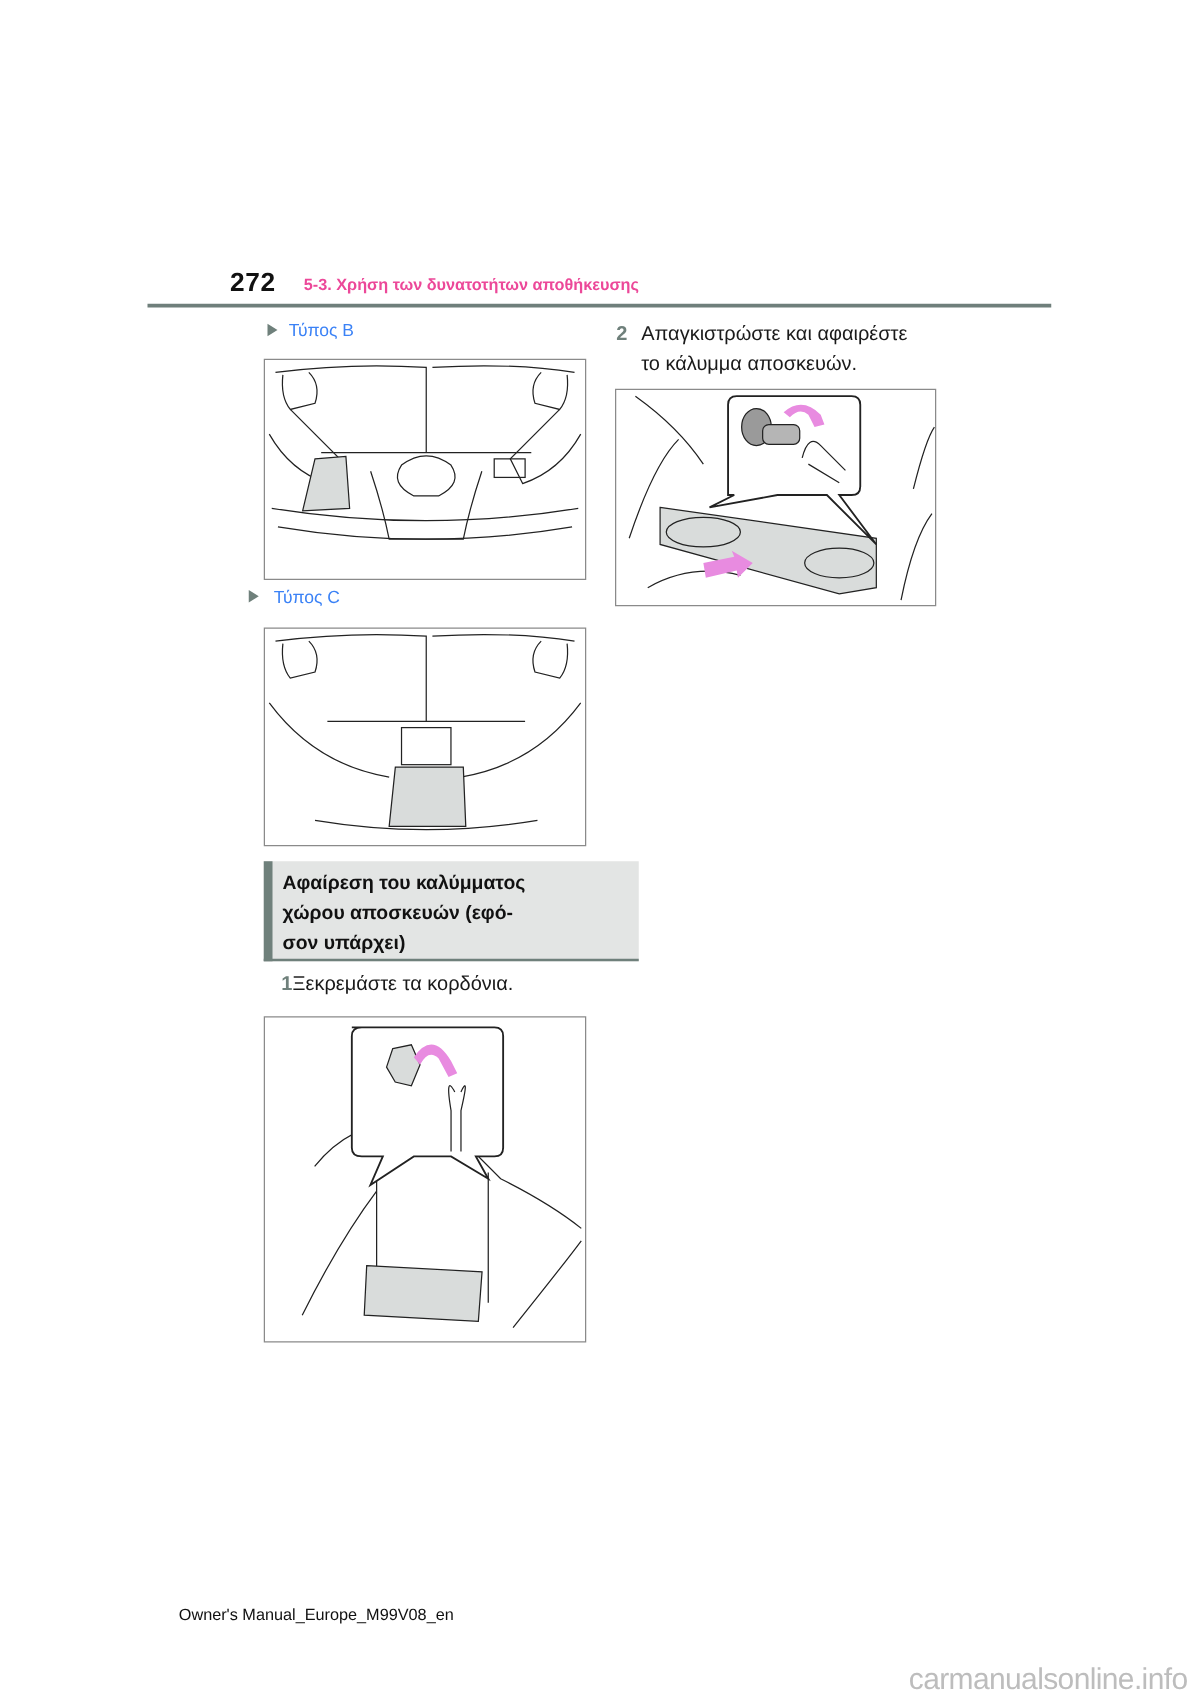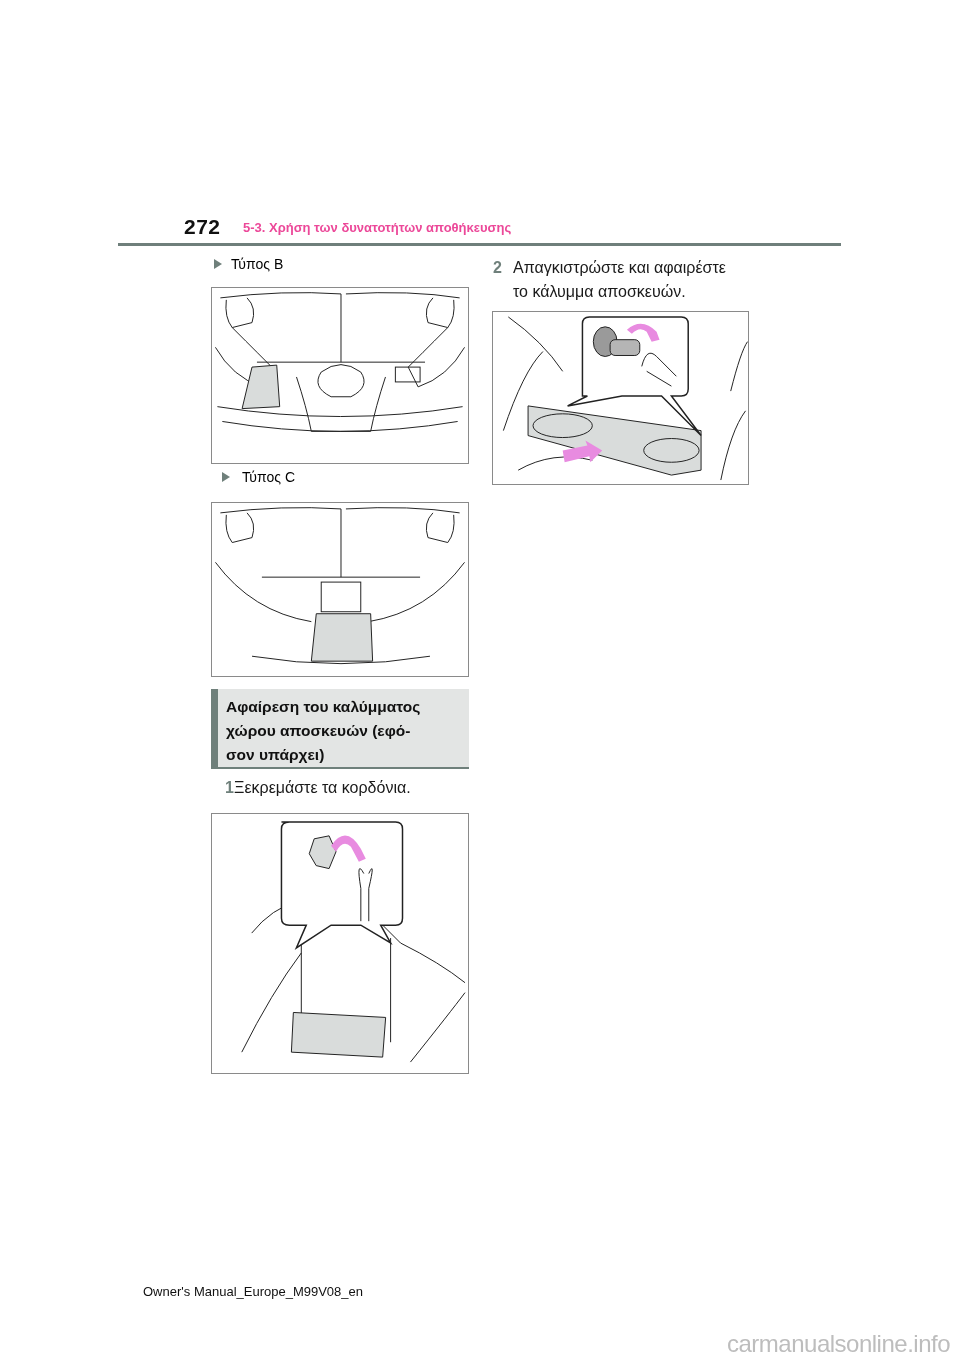--- a/index.html
+++ b/index.html
@@ -14,37 +14,37 @@
     .section-title {
       position: absolute; left: 243px; top: 220px;
       font-size: 13px; font-weight: bold; color: #ec4899;
     }
     .header-rule {
       position: absolute; left: 118px; top: 243px; width: 723px; height: 3px;
       background: #6f7f7b;
     }
     .bullet-row {
       position: absolute; display: flex; align-items: center; gap: 9px;
-      font-size: 14px; color: #000000;
+      font-size: 14px; color: #3b82f6;
     }
     .tri {
       width: 0; height: 0; border-top: 5px solid transparent; border-bottom: 5px solid transparent;
       border-left: 8px solid #6f807b;
     }
     .figure {
       position: absolute; border: 1px solid #8a8a8a; background: #fff; box-sizing: border-box; overflow: hidden;
     }
     .figure svg { width: 100%; height: 100%; display: block; }
     .step {
       position: absolute; font-size: 16px; color: #1a1a1a; line-height: 24px;
     }
     .step .num { color: #6f807b; font-weight: bold; display: inline-block; width: 20px; }
     .step .line2 { padding-left: 20px; display: block; }
     .heading-box {
-      position: absolute; left: 211px; top: 689px; width: 258px; height: 80px;
+      position: absolute; left: 211px; top: 689px; width: 300px; height: 80px;
       background: #e3e5e4; border-left: 7px solid #6f807b; border-bottom: 2px solid #6f807b;
       box-sizing: border-box; padding: 6px 0 0 8px;
       font-size: 15.5px; font-weight: bold; line-height: 24px; color: #111;
     }
     .footer {
       position: absolute; left: 143px; top: 1284px; font-size: 13px; color: #111;
     }
     .watermark {
       position: absolute; right: 10px; top: 1330px; font-size: 24px; color: #bdbdbd; letter-spacing: -0.5px;
     }
@@ -73,21 +73,21 @@
       <path d="M5 120 Q130 140 253 120"></path>
       <path d="M10 135 Q130 155 248 135"></path>
       <path d="M110 85 Q130 70 150 85 Q160 100 140 110 L120 110 Q100 100 110 85Z"></path>
       <path d="M85 90 Q95 120 100 145 L160 145 Q165 120 175 90"></path>
     </g>
     <path d="M40 80 L65 78 L68 120 L30 122Z" fill="#d9dcdb" stroke="#222" stroke-width="1"></path>
     <rect x="185" y="80" width="25" height="15" fill="none" stroke="#222"></rect>
   </svg>
 </div>
 
-<div class="bullet-row" style="left:222px; top:469px;gap:12px;">
+<div class="bullet-row" style="left:199px; top:469px;gap:12px;">
   <span class="tri"></span>
   <span>Τύπος C</span>
 </div>
 <div class="figure" style="left:211px; top:502px; width:258px; height:175px;">
   <svg viewBox="0 0 258 175">
     <g fill="none" stroke="#222" stroke-width="1">
       <path d="M8 10 Q70 2 130 6 L130 75"></path>
       <path d="M135 6 Q200 2 250 10"></path>
       <path d="M14 12 Q12 30 20 40 L40 35 Q45 20 35 10"></path>
       <path d="M244 12 Q246 30 238 40 L218 35 Q213 20 223 10"></path>

